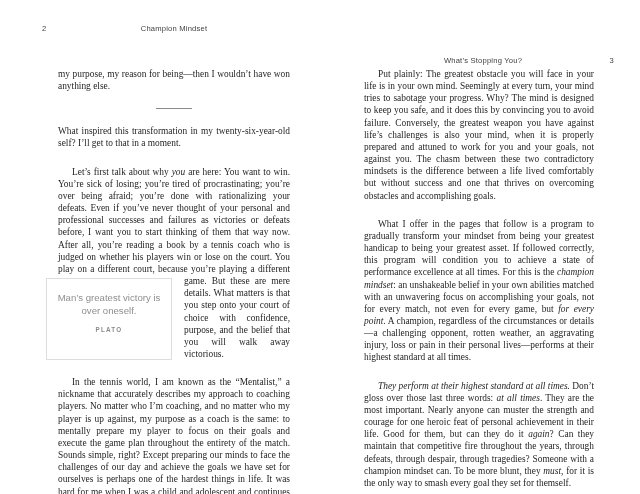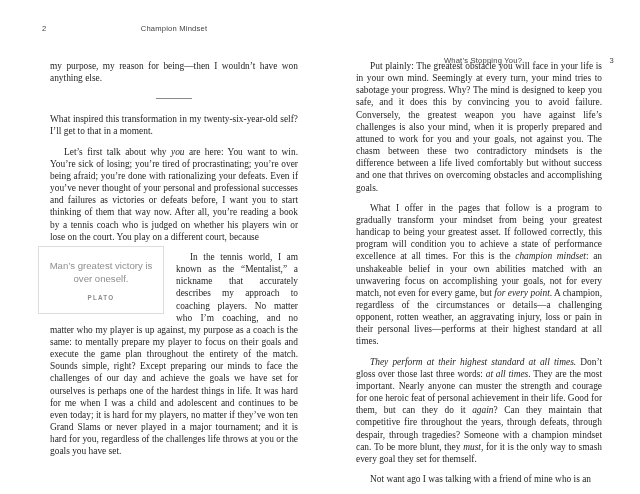--- a/index.html
+++ b/index.html
@@ -32,33 +32,33 @@
 
   .body{
     position:absolute;top:52px;
     font-size:9.4px;line-height:12.15px;color:var(--ink);
     text-align:justify;
     hyphens:auto;-webkit-hyphens:auto;
   }
   .page-left  .body{left:42px;width:264px;}
   .page-right .body{left:28px;width:262px;}
 
-  p.para{margin:8px;padding:0;}
+  p.para{margin:16px;padding:0;}
   p.indent{text-indent:14px;}
 
   .divider{
     width:36px;height:1px;background:#8a8a8a;
     margin:14px auto;
   }
 
   .pullquote{
     float:left;display:block;
     width:112px;
     margin:3px 12px 3px -12px;
-    padding:12px 6px 9px;
+    padding:12px 6px 23px;
     border:1px solid var(--rule);
     background:#ffffff;
     text-align:center;text-indent:0;
     font-family:"Liberation Sans", sans-serif;
   }
   .pq-text{display:block;font-size:9.6px;line-height:13px;color:var(--muted);}
   .pq-attr{
     display:block;margin-top:7px;
     font-size:6.3px;font-weight:700;letter-spacing:1.2px;
     color:#8a8a8a;
@@ -74,21 +74,21 @@
       <span class="folio folio-left">2</span>
       <span class="head-title">Champion Mindset</span>
     </div>
     <div class="body">
         <p class="para"><span>my purpose, my reason for being—then I wouldn’t have won anything else.</span></p>
         <div class="divider"></div>
         <p class="para"><span>What inspired this transformation in my twenty-six-year-old self? I’ll get to that in a moment.</span></p>
         <p class="para indent"><span>Let’s first talk about why </span><i>you</i><span> are here: You want to win. You’re sick of losing; you’re tired of procrastinating; you’re over being afraid; you’re done with rationalizing your defeats. Even if you’ve never thought of your personal and professional successes and failures as victories or defeats before, I want you to start thinking of them that way now. After all, you’re reading a book by a tennis coach who is judged on whether his players win or lose on the court. You play on a different court, because </span><span class="pullquote">
             <span class="pq-text">Man’s greatest victory is over oneself.</span>
             <span class="pq-attr">PLATO</span>
-          </span></p>
+          </span><span>you’re playing a different game. But these are mere details. What matters is that you step onto your court of choice with confidence, purpose, and the belief that you will walk away victorious.</span></p>
         <p class="para indent"><span>In the tennis world, I am known as the “Mentalist,” a nickname that accurately describes my approach to coaching players. No matter who I’m coaching, and no matter who my player is up against, my purpose as a coach is the same: to mentally prepare my player to focus on their goals and execute the game plan throughout the entirety of the match. Sounds simple, right? Except preparing our minds to face the challenges of our day and achieve the goals we have set for ourselves is perhaps one of the hardest things in life. It was hard for me when I was a child and adolescent and continues to be even today; it is hard for my players, no matter if they’ve won ten Grand Slams or never played in a major tournament; and it is hard for you, regardless of the challenges life throws at you or the goals you have set.</span></p>
       </div>
   </div>
 
   <div class="page page-right">
     <div class="running-head">
       <span class="head-title">What’s Stopping You?</span>
       <span class="folio folio-right">3</span>
     </div>
     <div class="body">

